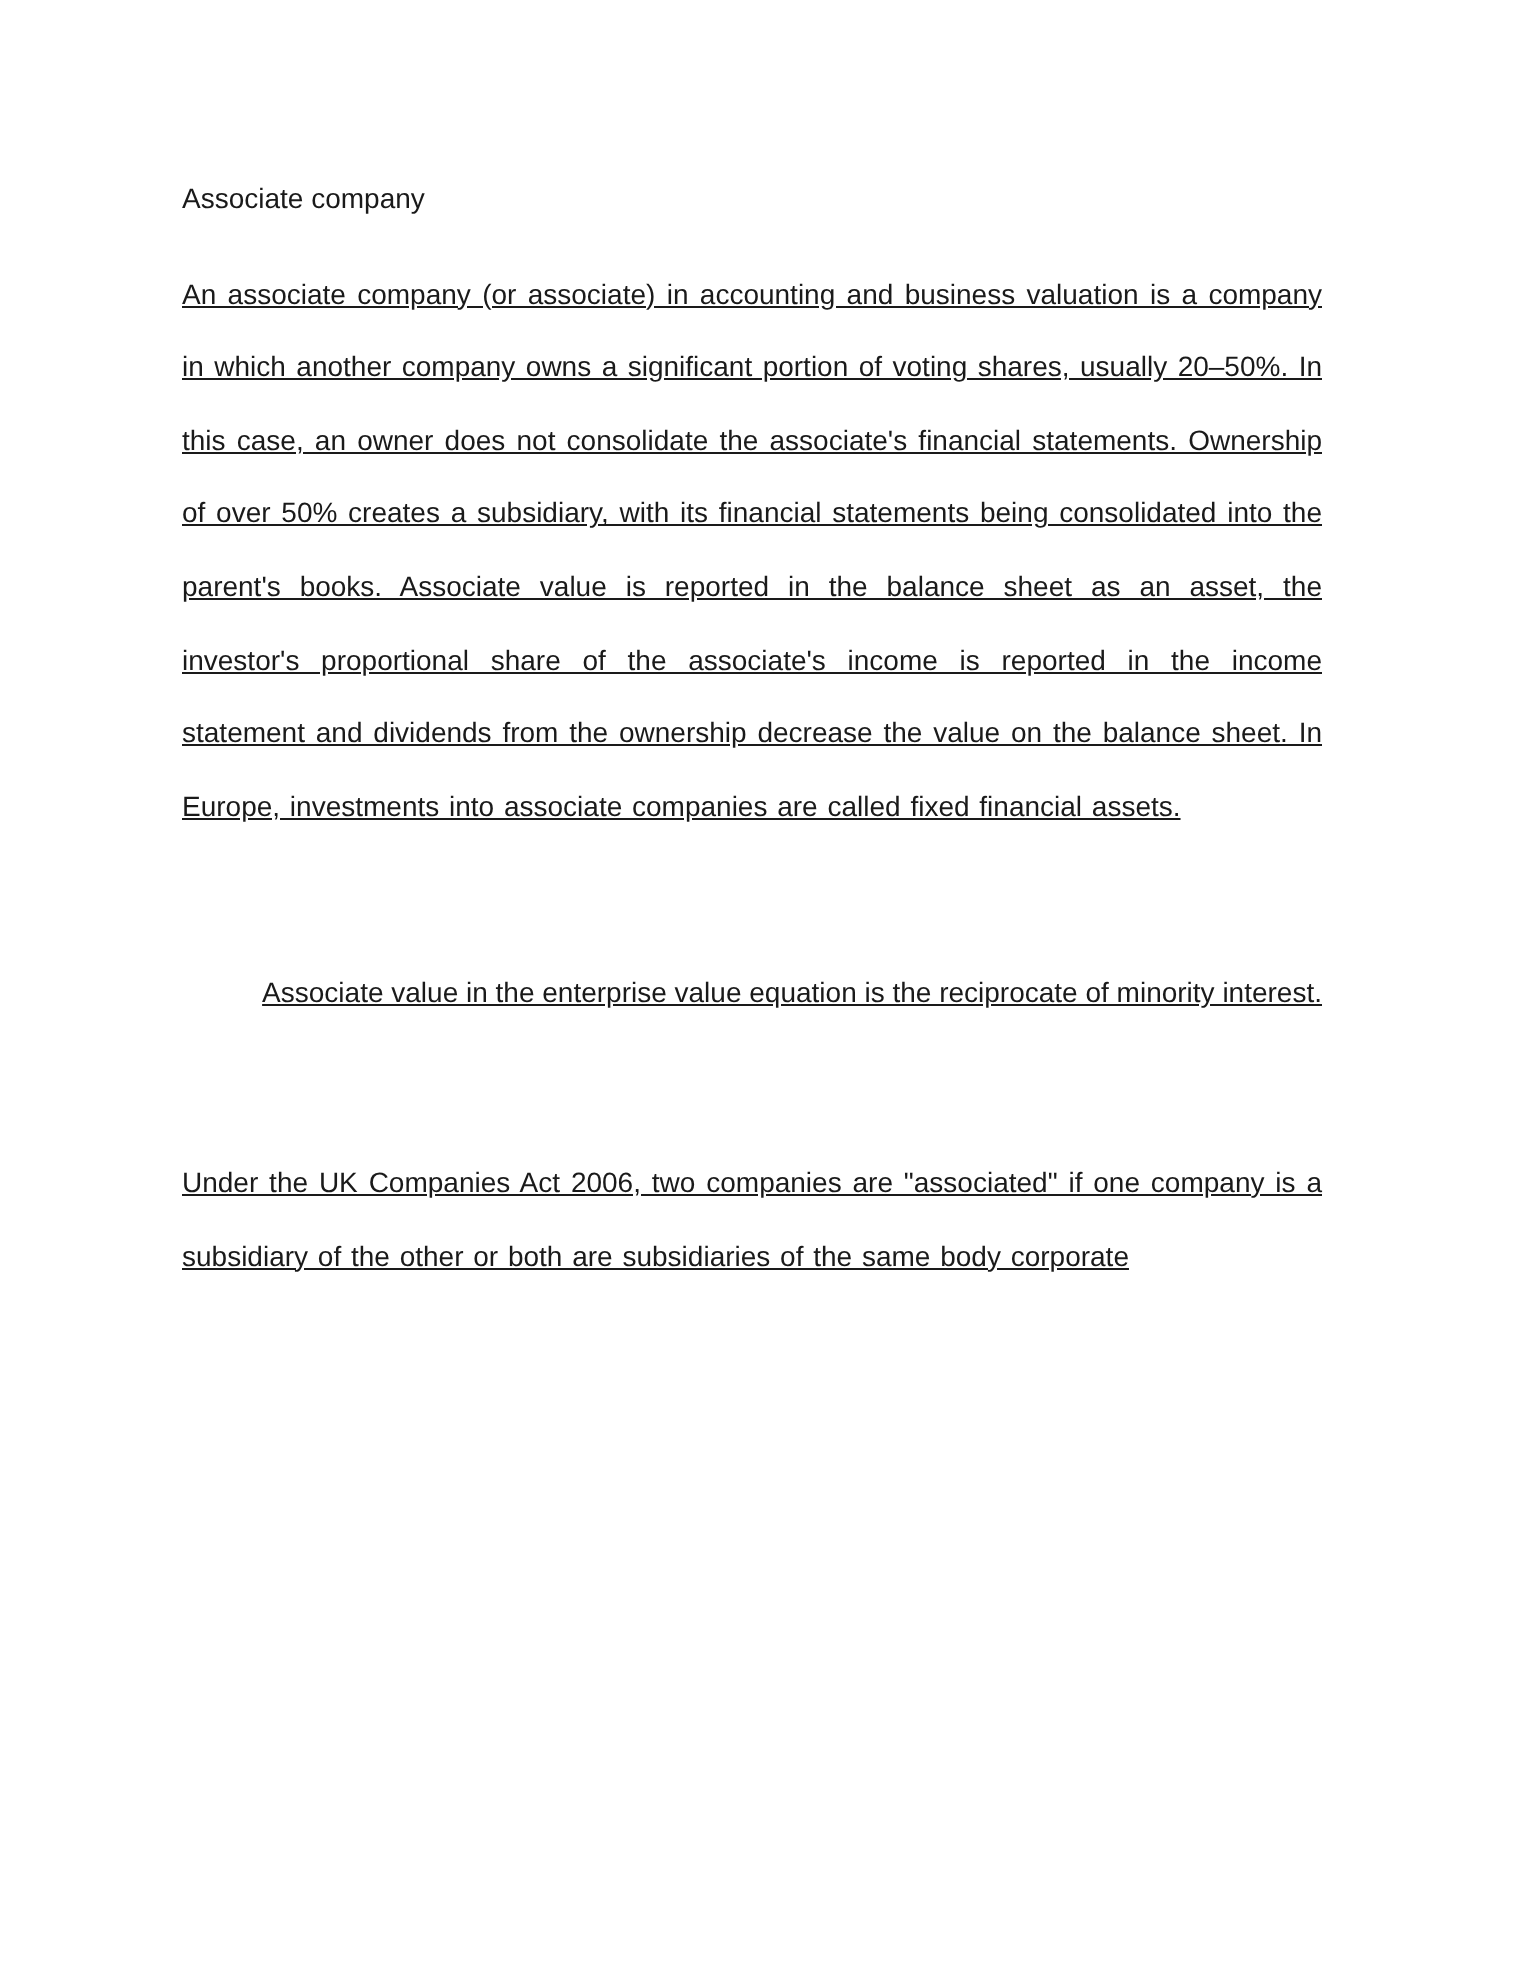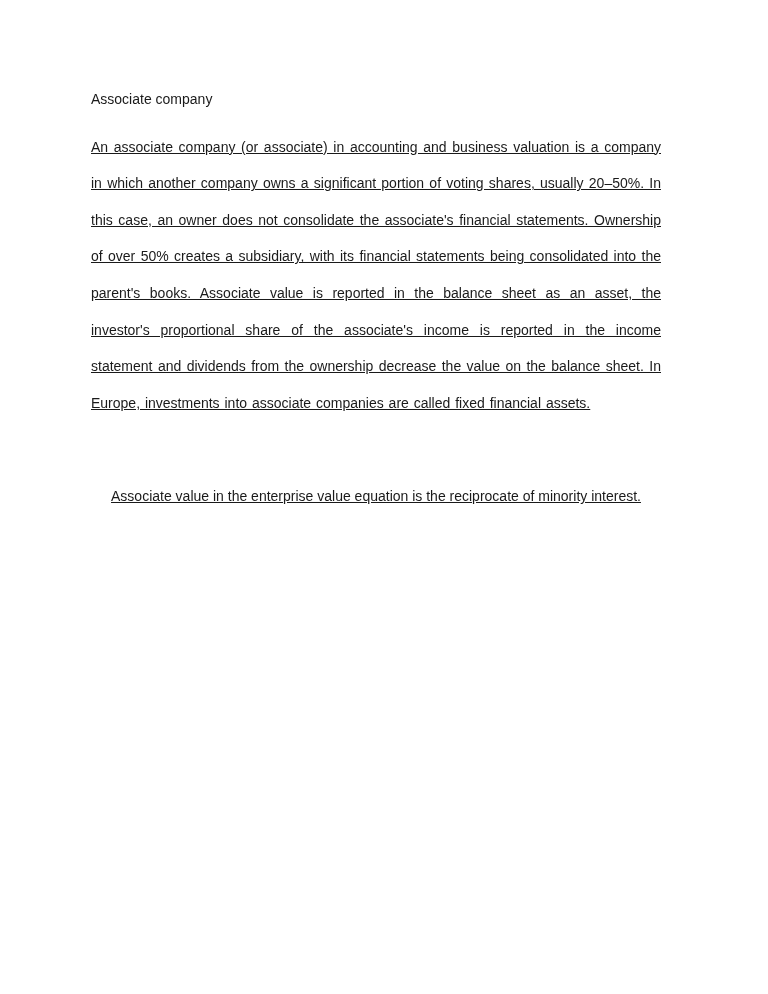--- a/index.html
+++ b/index.html
@@ -27,33 +27,34 @@
     text-align: left;
   }
   .doc-paragraph {
     margin: 0;
     text-align: justify;
     text-justify: inter-word;
     word-spacing: 1px;
     text-decoration: underline;
   }
   .doc-paragraph.single-line {
-    text-align: center;
+    text-align: right;
     word-spacing: normal;
   }
   .doc-paragraph + .doc-paragraph {
     margin-top: 57px;
   }
   .doc-paragraph.gap-lg {
     margin-top: 58px;
   }
 </style>
 </head>
 <body>
 
 <div class="page">
   <h1 class="doc-title">Associate company</h1>
 
   <p class="doc-paragraph">An associate company (or associate) in accounting and business valuation is a company in which another company owns a significant portion of voting shares, usually 20–50%. In this case, an owner does not consolidate the associate's financial statements. Ownership of over 50% creates a subsidiary, with its financial statements being consolidated into the parent's books. Associate value is reported in the balance sheet as an asset, the investor's proportional share of the associate's income is reported in the income statement and dividends from the ownership decrease the value on the balance sheet. In Europe, investments into associate companies are called fixed financial assets.</p>
 
   <p class="doc-paragraph single-line">Associate value in the enterprise value equation is the reciprocate of minority interest.</p>
 
+  <p class="doc-paragraph gap-lg">Under the UK Companies Act 2006, two companies are "associated" if one company is a subsidiary of the other or both are subsidiaries of the same body corporate</p>
 </div>
 
 </body></html>

